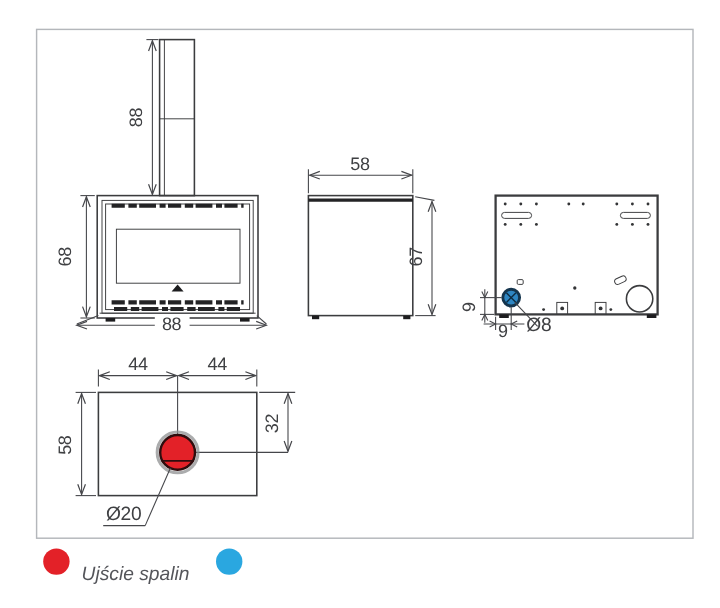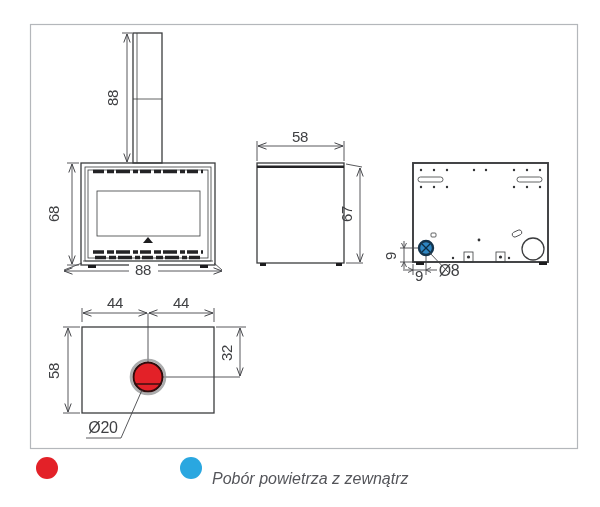--- a/index.html
+++ b/index.html
@@ -205,20 +205,20 @@
       <line x1="142" y1="390" x2="121" y2="438" class="dim-ln"></line>
       <line x1="86" y1="438" x2="121" y2="438" class="dim-ln"></line>
       <text x="103" y="433" class="dim big">Ø20</text>
     </g>
   </g>
 </svg>
 
 <div>
   <div class="legend-item" style="left:36px;top:457px;">
     <span class="legend-dot red"></span>
+    <span class="legend-label">Ujście spalin</span>
   </div>
   <div class="legend-item" style="left:180px;top:457px;">
     <span class="legend-dot blue"></span>
-    <span class="legend-label">Pobór powietrza z zewnątrz</span>
   </div>
 </div>
 
 </div>
 
 </body></html>

